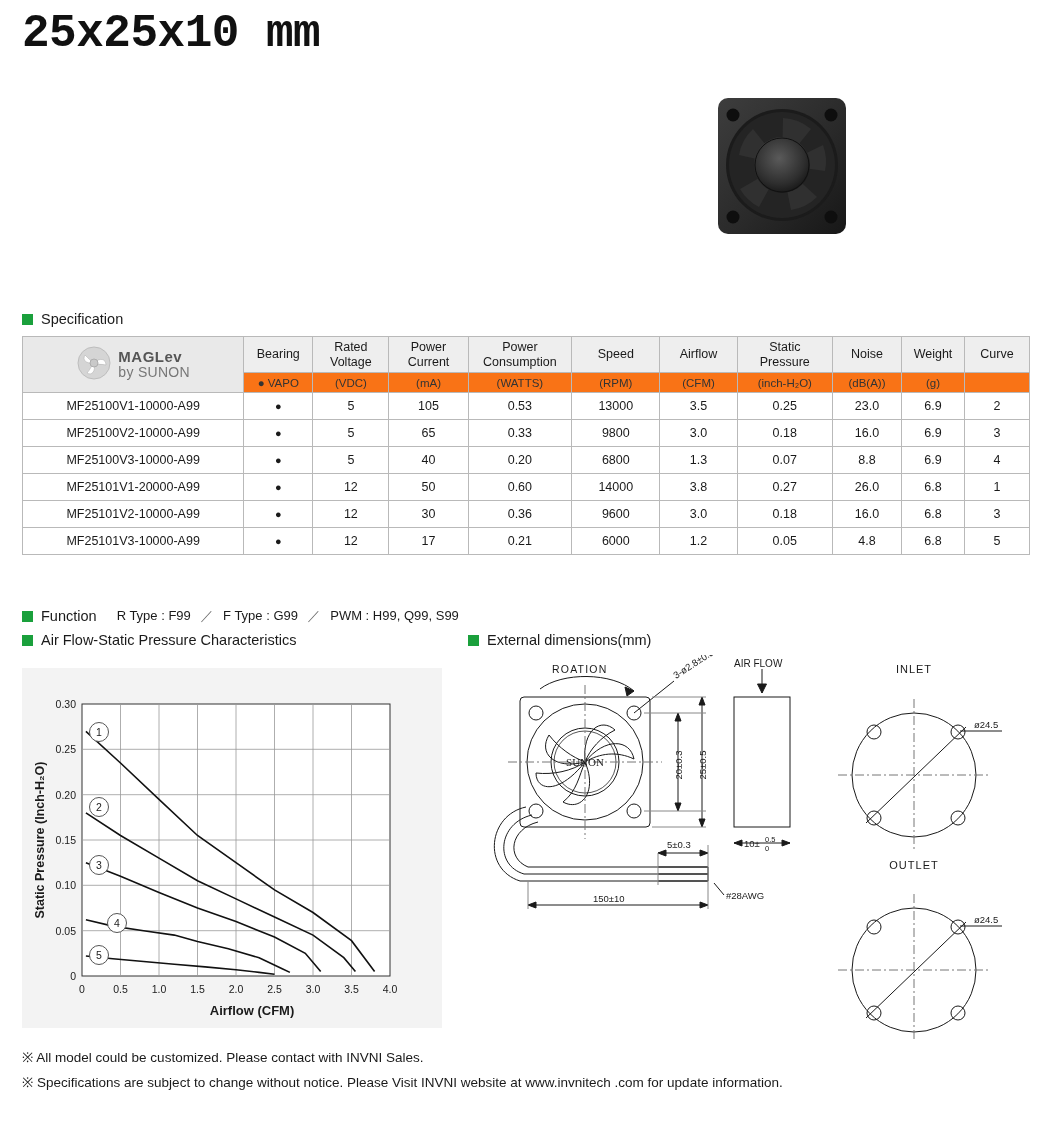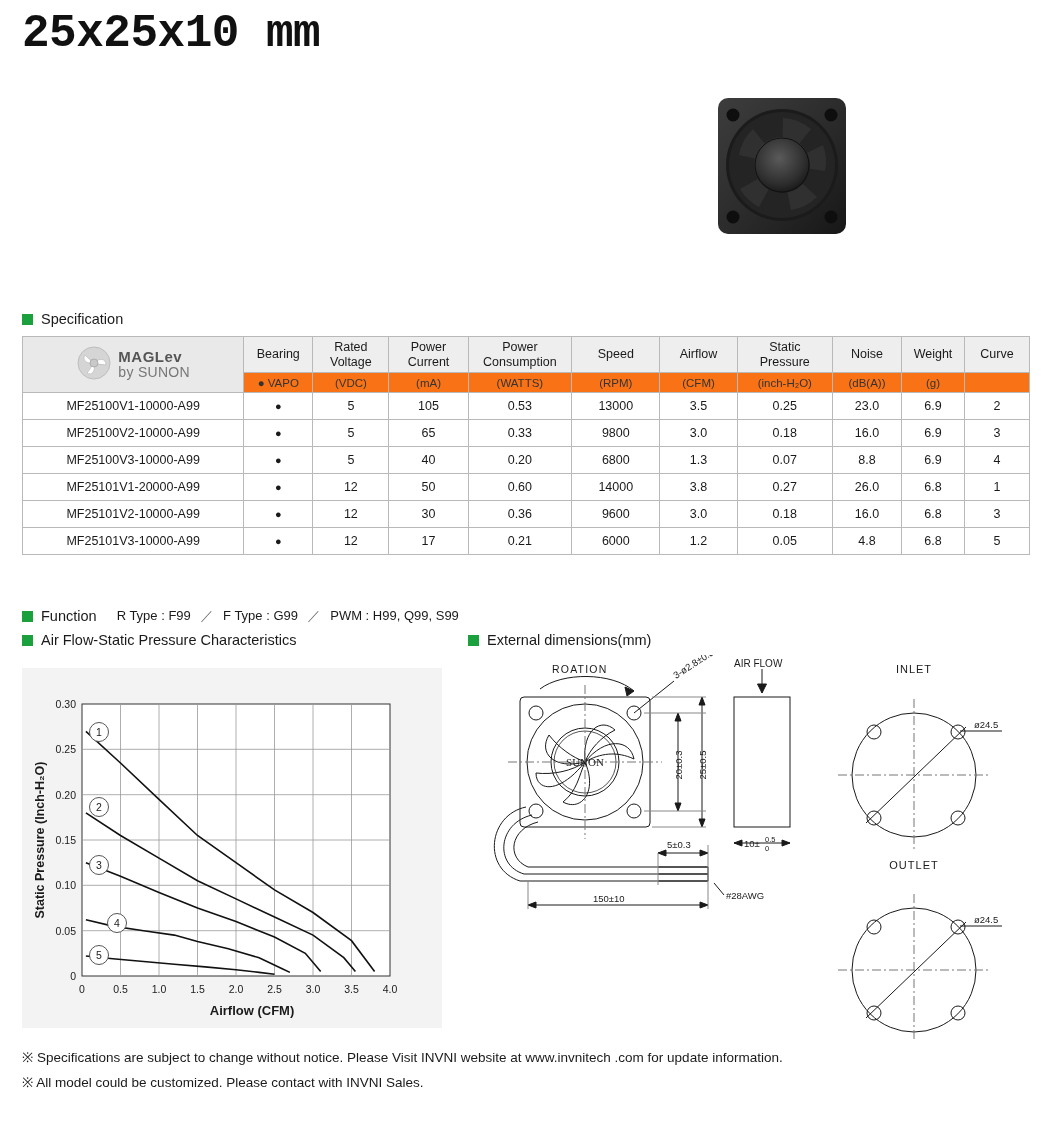--- a/index.html
+++ b/index.html
@@ -499,15 +499,15 @@
       <text x="264" y="244" font-size="9.5">#28AWG</text>
       <text x="452" y="18" font-size="11" text-anchor="middle" letter-spacing="1">INLET</text>
       <text x="452" y="214" font-size="11" text-anchor="middle" letter-spacing="1">OUTLET</text>
       <text x="512" y="73" font-size="9.5">ø24.5</text>
       <text x="512" y="268" font-size="9.5">ø24.5</text>
     </g>
   </svg>
 </div>
 
 <div class="notes">
+  <span class="n">※ All model could be customized. Please contact with INVNI Sales.</span>
   <span class="n">※ Specifications are subject to change without notice. Please  Visit INVNI website at  www.invnitech .com for update information.</span>
-  <span class="n">※ All model could be customized. Please contact with INVNI Sales.</span>
 </div>
 
 </body></html>

